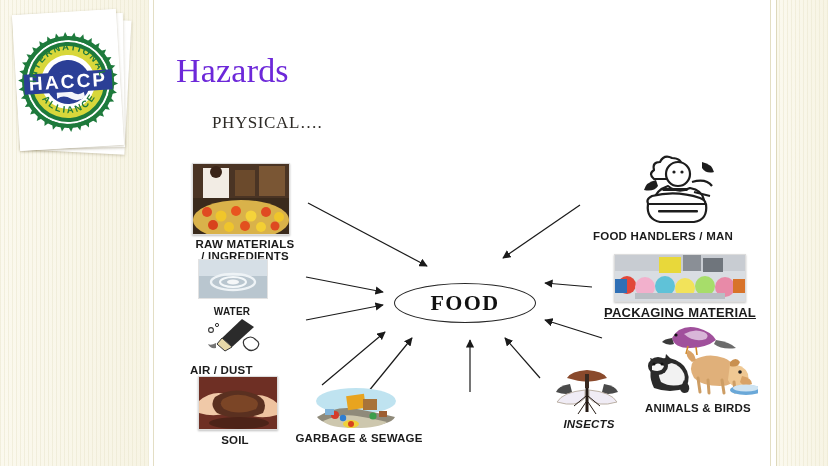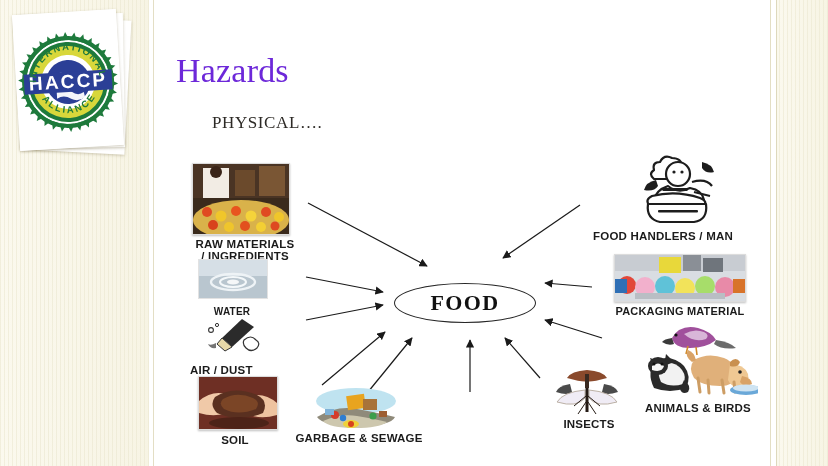--- a/index.html
+++ b/index.html
@@ -280,21 +280,21 @@
           <ellipse cx="38" cy="39" rx="8" ry="4" fill="#efd23a"></ellipse>
           <circle cx="38" cy="39" r="3" fill="#d8431c"></circle>
           <rect x="12" y="24" width="9" height="6" fill="#7fb2d8"></rect>
           <rect x="66" y="26" width="8" height="6" fill="#9e5f33"></rect>
         </svg>
       </div>
       <div class="cap" style="font-size:11.5px;margin-top:1px;">GARBAGE &amp; SEWAGE</div>
     </div>
 
 
-    <div class="node" style="left:540px;top:366px;width:98px;">
+    <div class="node" style="left:540px;top:366px;width:98px;font-style:italic;">
       <div style="position:relative;left:12px;width:70px;height:52px;">
         <svg viewBox="0 0 70 52" width="70" height="52">
           <path d="M35 4 q-16 1 -20 8 q18 5 20 3 q2 2 20 -3 q-4 -7 -20 -8 z" fill="#8a4a2c"></path>
           <rect x="33" y="8" width="4" height="14" fill="#3a2a20"></rect>
           <path d="M18 18 q-12 2 -14 8 q12 4 16 0 z" fill="#2a2a2a" opacity=".85"></path>
           <path d="M52 18 q12 2 14 8 q-12 4 -16 0 z" fill="#2a2a2a" opacity=".85"></path>
           <g stroke="#b4a89c" stroke-width="1" fill="#efeaf4" opacity=".9">
             <path d="M33 24 q-22 2 -28 12 q20 6 28 -4 z"></path>
             <path d="M37 24 q22 2 28 12 q-20 6 -28 -4 z"></path>
           </g>
@@ -363,21 +363,21 @@
           <circle cx="30" cy="32" r="10" fill="#f2b0cc"></circle>
           <circle cx="50" cy="31" r="10" fill="#5fc2d8"></circle>
           <circle cx="70" cy="33" r="10" fill="#f2e35a"></circle>
           <circle cx="90" cy="31" r="10" fill="#a7dd6a"></circle>
           <circle cx="110" cy="32" r="10" fill="#e88aa8"></circle>
           <rect x="0" y="24" width="12" height="14" fill="#2f6fb5"></rect>
           <rect x="118" y="24" width="12" height="14" fill="#d8732a"></rect>
           <rect x="20" y="38" width="90" height="6" fill="#b9bec4"></rect>
         </svg>
       </div>
-      <div class="cap" style="font-size:11px;margin-top:4px;">PACKAGING MATERIAL</div>
+      <div class="cap" style="font-size:13px;margin-top:4px;text-decoration:underline;">PACKAGING MATERIAL</div>
     </div>
 
     <div class="node" style="left:578px;top:152px;width:170px;">
       <div style="position:relative;left:54px;width:90px;height:76px;">
         <svg viewBox="0 0 90 76" width="90" height="76">
           <g fill="none" stroke="#1d1d1d" stroke-width="2.2" stroke-linejoin="round">
             <path d="M40 6 q-8 -4 -12 4 q-8 0 -6 8 q-6 4 0 9 l30 0 q6 -8 -2 -12 q0 -9 -10 -9 z" fill="#ffffff"></path>
             <circle cx="46" cy="22" r="12" fill="#ffffff"></circle>
             <path d="M36 34 q10 8 22 2 q12 2 14 12 l-50 0 q2 -10 14 -14 z" fill="#ffffff"></path>
             <path d="M20 44 q24 -6 48 2 q8 3 4 8 l-54 0 q-6 -6 2 -10 z" fill="#ffffff"></path>

